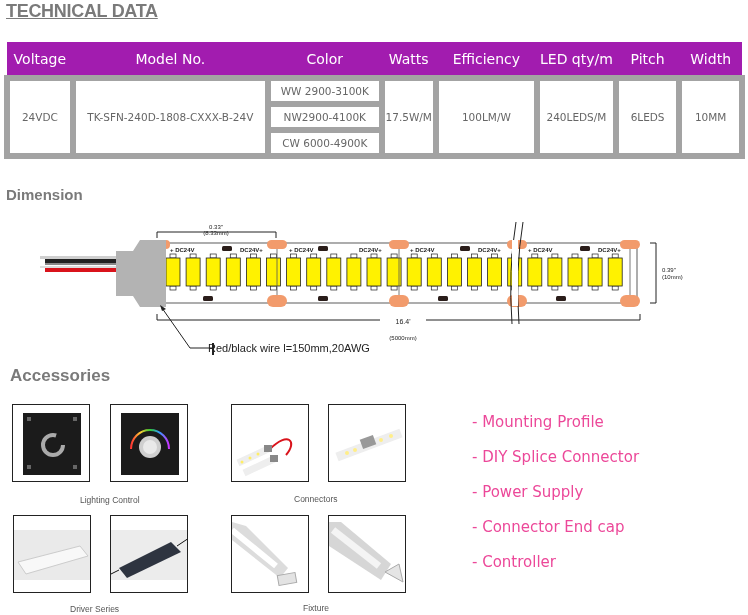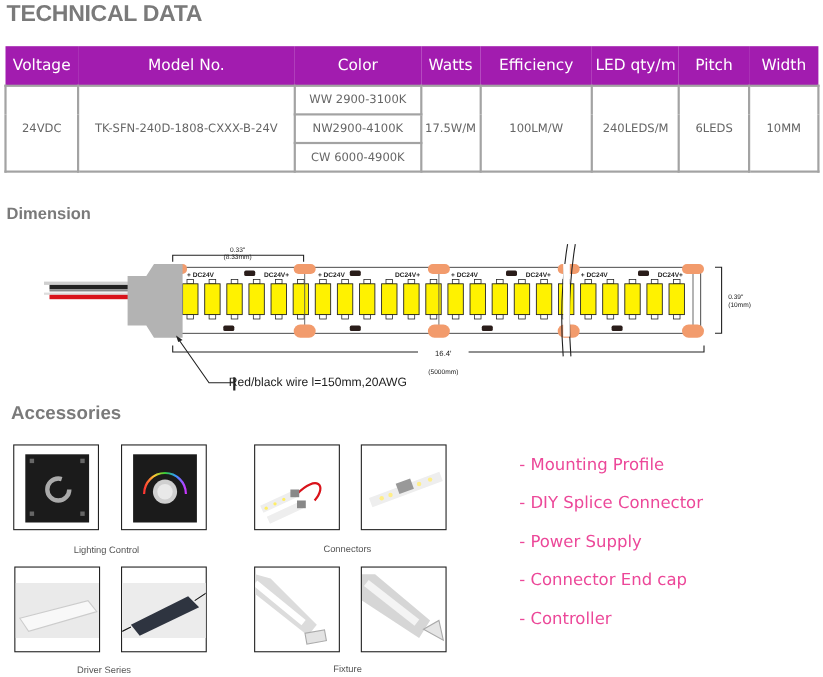--- a/index.html
+++ b/index.html
@@ -1,27 +1,27 @@
 <!DOCTYPE html>
 <html><head>
 <meta charset="utf-8">
 <style>
   * { box-sizing: border-box; margin: 0; padding: 0; }
   html, body { width: 748px; height: 615px; background: #ffffff; overflow: hidden; }
   body { position: relative; font-family: "DejaVu Sans", sans-serif; color: #6f6f6f; }
 
   .section-title { position: absolute; font-family: "Liberation Sans", sans-serif; font-weight: bold; color: #7a7a7a; }
-  #t-tech { left: 6px; top: 1px; font-size: 21px; letter-spacing: -0.3px; }
+  #t-tech { left: 6px; top: 1px; font-size: 18px; letter-spacing: -0.3px; text-decoration: underline; }
   #t-dim { left: 6px; top: 186px; font-size: 15px; }
   #t-acc { left: 10px; top: 366px; font-size: 17px; }
 
   
   .tbl { position: absolute; left: 4px; top: 42px; width: 741px; border-collapse: collapse; font-family: "DejaVu Sans", sans-serif; }
   .tbl th { background: #a21caf; color: #ffffff; font-weight: normal; font-size: 14px; height: 36px; padding: 0; text-align: center; }
-  .tbl td { border: 2px solid #a3a3a3; font-size: 10.5px; color: #666; text-align: center; padding: 0; height: 26px; }
+  .tbl td { border: 6px solid #a3a3a3; font-size: 10.5px; color: #666; text-align: center; padding: 0; height: 26px; }
   .tbl td.color { font-size: 10.5px; }
 
   
   #diagram { position: absolute; left: 0; top: 210px; width: 748px; height: 150px; }
 
   .callout { position: absolute; left: 208px; top: 342px; font-size: 11px; color: #222; font-family: "Liberation Sans", sans-serif; }
 
   
   .thumb { position: absolute; width: 78px; height: 78px; border: 1px solid #222; background: #fff; overflow: hidden; }
   .cap { position: absolute; font-size: 8.5px; color: #555; font-family: "Liberation Sans", sans-serif; }
@@ -231,21 +231,21 @@
           <stop offset="0.75" stop-color="#39f"></stop>
           <stop offset="1" stop-color="#c3f"></stop>
         </linearGradient>
       </defs>
     <rect x="10" y="8" width="58" height="62" fill="#1b1b1b"></rect>
     <path d="M20 44 A19 19 0 0 1 58 44" fill="none" stroke="url(#rgb)" stroke-width="2"></path>
     <circle cx="39" cy="42" r="11" fill="#cfcfcf"></circle>
       <circle cx="39" cy="42" r="7" fill="#e9e9e9"></circle>
   </svg>
 </div>
-<div class="cap" style="left:67px; top:495px;">Lighting Control</div>
+<div class="cap" style="left:80px; top:495px;">Lighting Control</div>
 
 <div class="thumb" style="left:231px; top:404px;">
   <svg width="78" height="78" viewBox="0 0 78 78">
     <path d="M6 58 L36 44 M12 68 L42 54" stroke="#eee" stroke-width="7"></path>
     <path d="M38 44 C56 26 66 36 54 50" fill="none" stroke="#d9131b" stroke-width="2"></path>
     <rect x="32" y="40" width="8" height="7" fill="#888"></rect>
       <rect x="38" y="50" width="8" height="7" fill="#888"></rect>
     <circle cx="10" cy="57" r="1.5" fill="#fe6"></circle>
       <circle cx="18" cy="53" r="1.5" fill="#fe6"></circle>
       <circle cx="26" cy="49" r="1.5" fill="#fe6"></circle>

